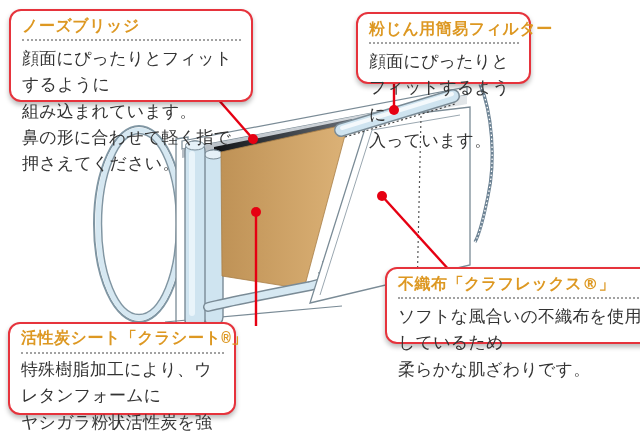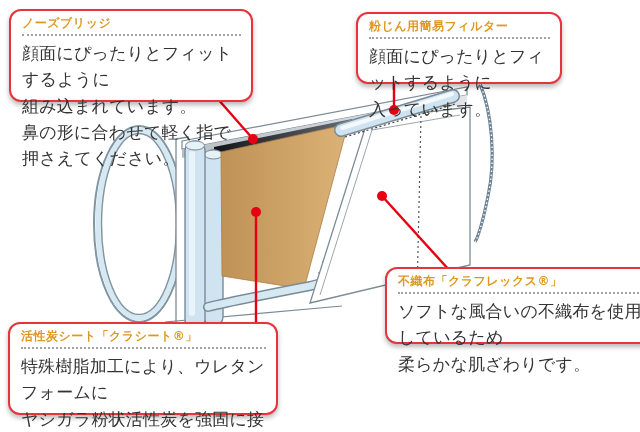--- a/index.html
+++ b/index.html
@@ -8,21 +8,21 @@
     font-family:"DejaVu Sans","Liberation Sans",sans-serif;
   }
   .stage svg{position:absolute;left:0;top:0;}
   .callout{
     position:absolute;box-sizing:border-box;background:#ffffff;
     border:2.5px solid #e6333c;border-radius:12px;
     box-shadow:0 3px 5px rgba(0,0,0,.28);
     padding:5px 10px 6px 11px;z-index:5;
   }
   .callout-title{
-    color:#dd9822;font-weight:bold;font-size:12px;line-height:1.25;
+    color:#dd9822;font-weight:bold;font-size:16px;line-height:1.25;
     letter-spacing:.5px;white-space:nowrap;
     border-bottom:2px dotted #a2a2a2;padding-bottom:3px;margin-bottom:4px;
   }
   .callout-body{
     font-size:17px;line-height:1.55;color:#333333;
     white-space:pre-line;letter-spacing:.2px;
   }
 </style>
 </head>
 <body>
@@ -107,27 +107,27 @@
     </g>
   </svg>
 
   <div class="callout" style="left:9px;top:9px;width:244px;height:93px;">
     <div class="callout-title">ノーズブリッジ</div>
     <div class="callout-body">顔面にぴったりとフィットするように
 組み込まれています。
 鼻の形に合わせて軽く指で押さえてください。</div>
   </div>
 
-  <div class="callout" style="left:356px;top:12px;width:206px;height:72px;">
+  <div class="callout" style="left:356px;top:12px;width:175px;height:72px;">
     <div class="callout-title">粉じん用簡易フィルター</div>
     <div class="callout-body">顔面にぴったりとフィットするように
 入っています。</div>
   </div>
 
-  <div class="callout" style="left:8px;top:322px;width:270px;height:93px;">
+  <div class="callout" style="left:8px;top:322px;width:228px;height:93px;font-family:Liberation Mono, monospace;">
     <div class="callout-title">活性炭シート「クラシート®」</div>
     <div class="callout-body">特殊樹脂加工により、ウレタンフォームに
 ヤシガラ粉状活性炭を強固に接着させたものです。
 顔面にぴったりとフィットするように。</div>
   </div>
 
   <div class="callout" style="left:385px;top:267px;width:281px;height:77px;">
     <div class="callout-title">不織布「クラフレックス®」</div>
     <div class="callout-body">ソフトな風合いの不織布を使用しているため
 柔らかな肌ざわりです。</div>

